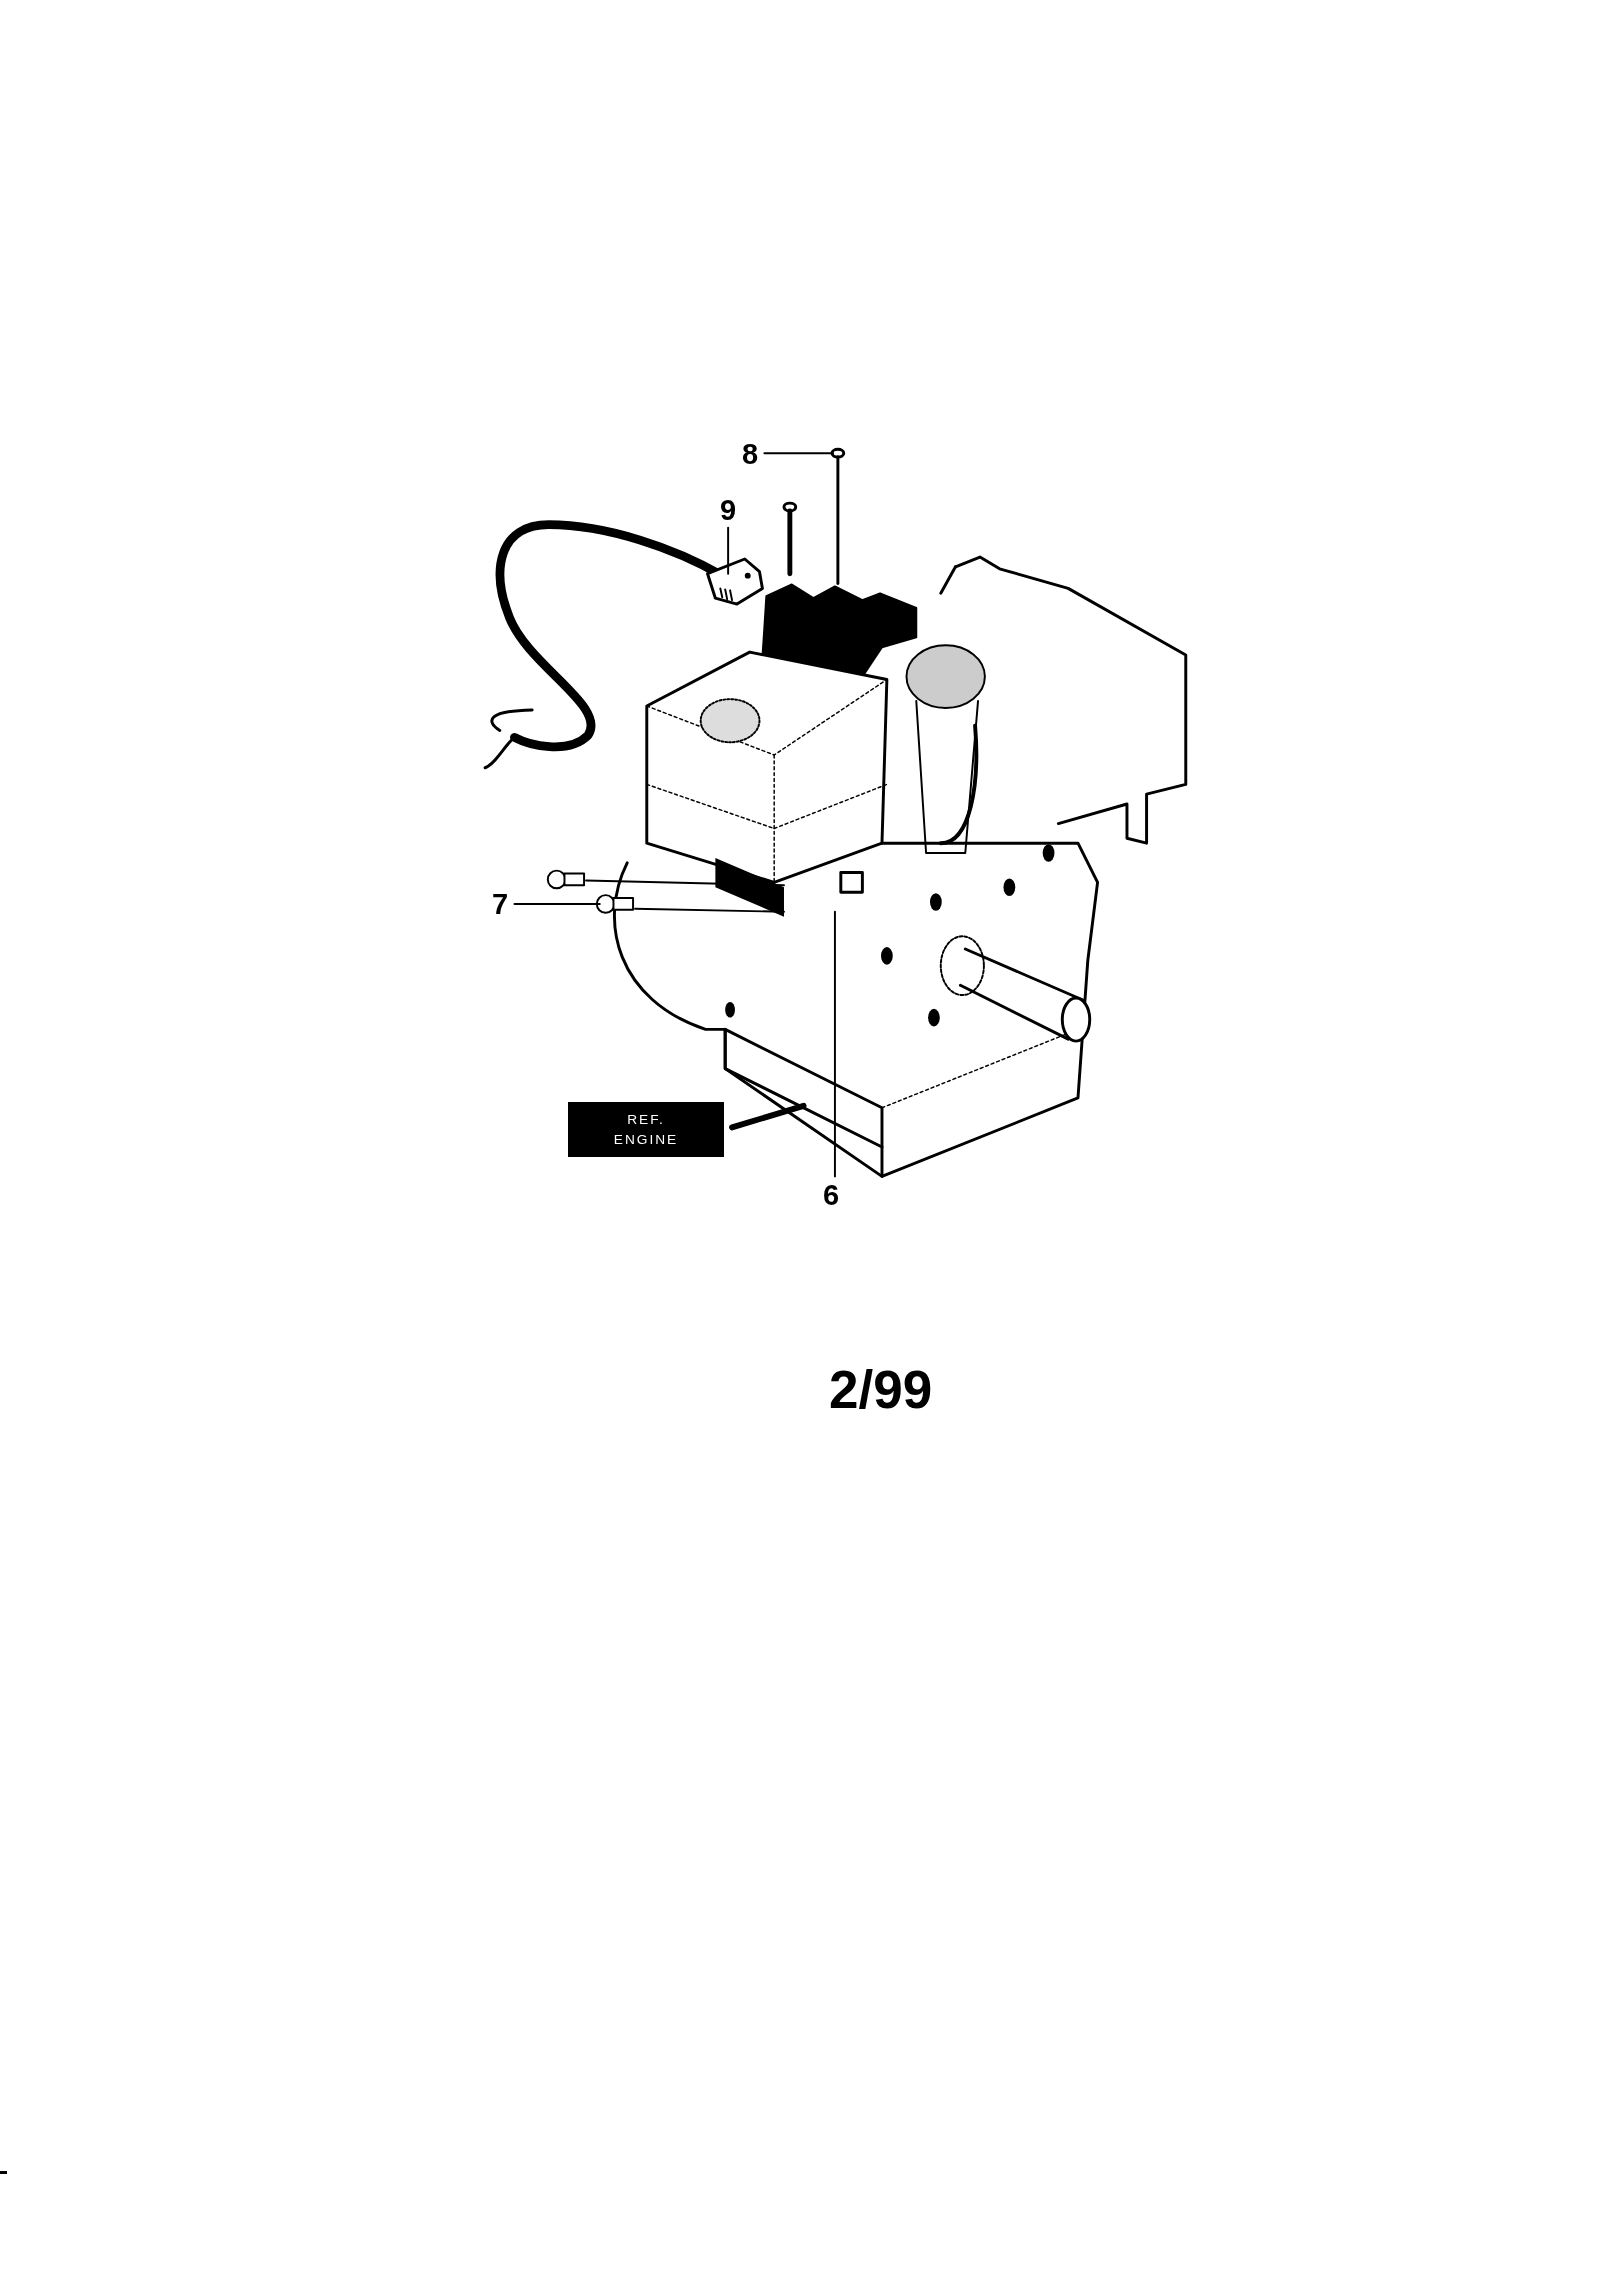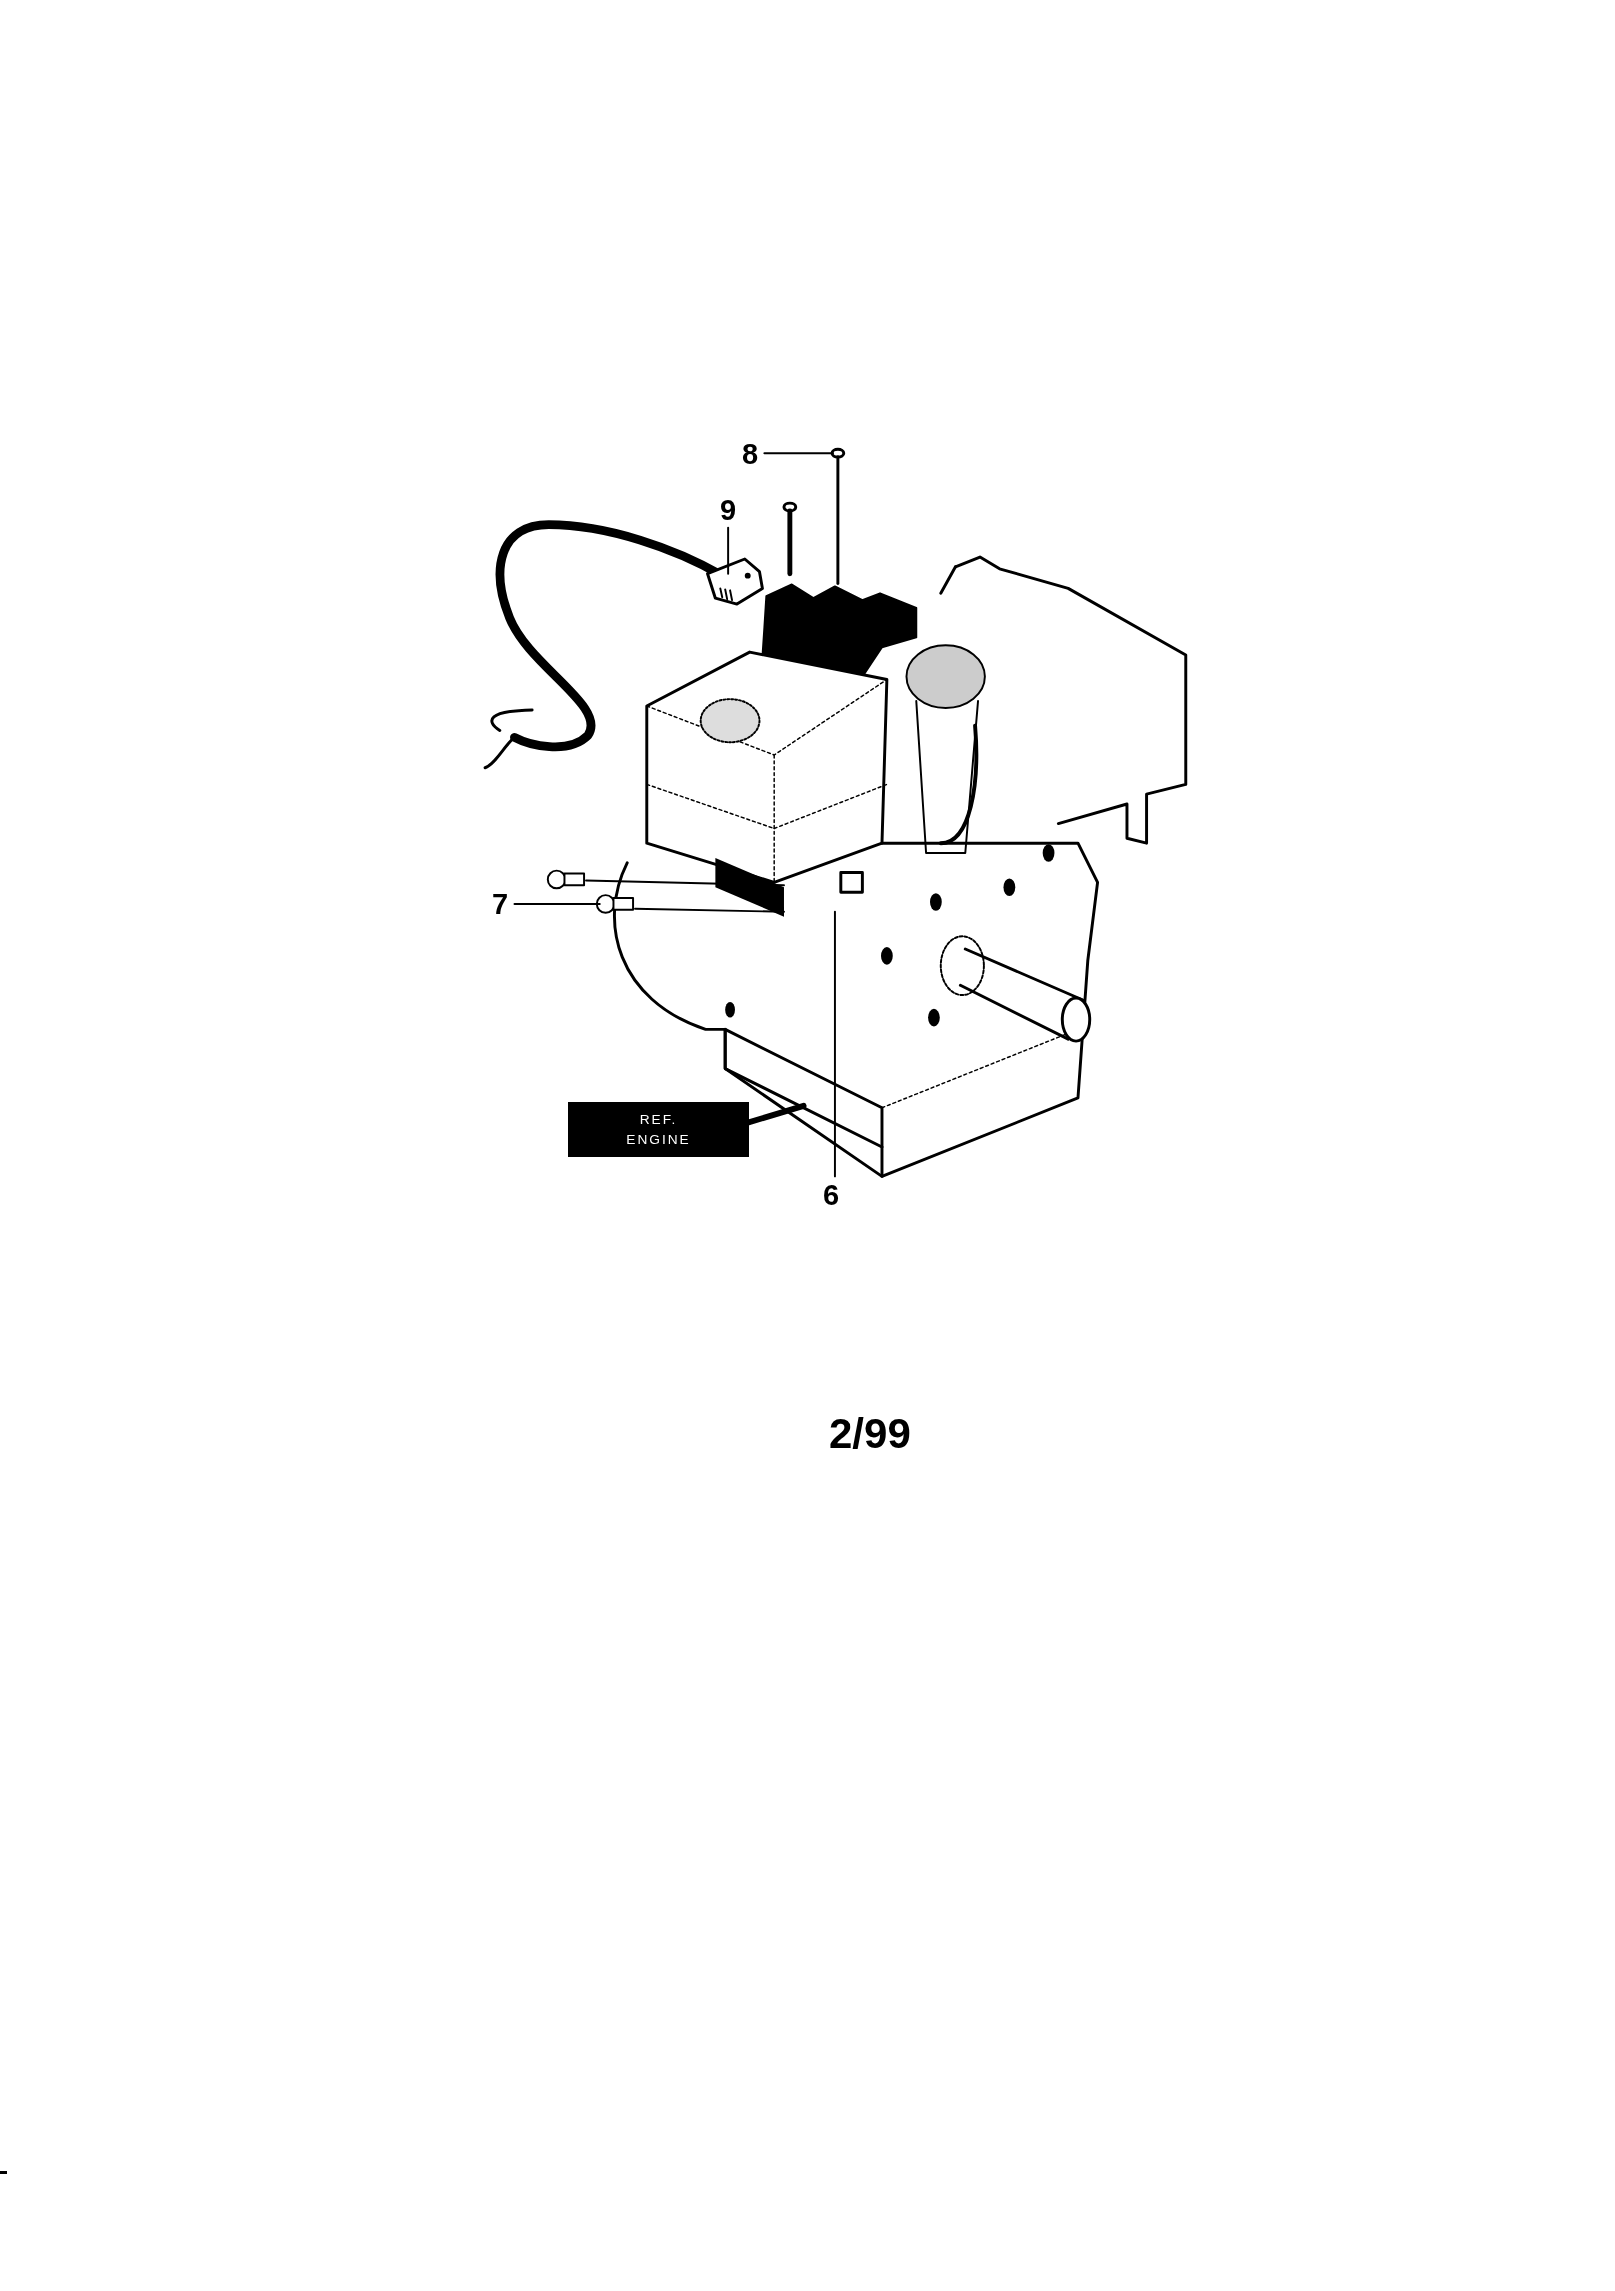--- a/index.html
+++ b/index.html
@@ -2,26 +2,26 @@
 <html><head>
 <meta charset="utf-8">
 <style>
   html, body { margin: 0; padding: 0; background: #ffffff; }
   body { width: 1615px; height: 2292px; position: relative; overflow: hidden;
          font-family: "Liberation Sans", sans-serif; }
   .page { position: absolute; left: 0; top: 0; width: 1615px; height: 2292px; background: #fff; }
   svg.drawing { position: absolute; left: 0; top: 0; }
   .callout { position: absolute; font-family: "Liberation Sans", sans-serif; font-weight: bold;
              font-size: 29px; color: #000; line-height: 1; }
-  .ref-box { position: absolute; left: 568px; top: 1102px; width: 181px; height: 55px;
+  .ref-box { position: absolute; left: 568px; top: 1102px; width: 156px; height: 55px;
              background: #000; color: #fff; display: flex; flex-direction: column;
              align-items: center; justify-content: center;
              font-family: "Liberation Sans", sans-serif; font-size: 13.7px; letter-spacing: 2px; line-height: 19.6px; }
   .ref-box span { display: block; }
-  .date-code { position: absolute; left: 829px; top: 1413px; font-size: 42px; font-weight: bold;
+  .date-code { position: absolute; left: 829px; top: 1363px; font-size: 53px; font-weight: bold;
                font-family: "Liberation Sans", sans-serif; color: #000; line-height: 1; text-align: right; }
   .edge-mark { position: absolute; left: 0; top: 2171px; width: 6.9px; height: 2.9px; background: #000; }
 </style>
 </head>
 <body>
 
 <div class="page">
 
   <svg class="drawing" width="1615" height="2292" viewBox="0 0 1648 2338" xmlns="http://www.w3.org/2000/svg" fill="none" stroke="#000" stroke-linecap="round" stroke-linejoin="round">
 

